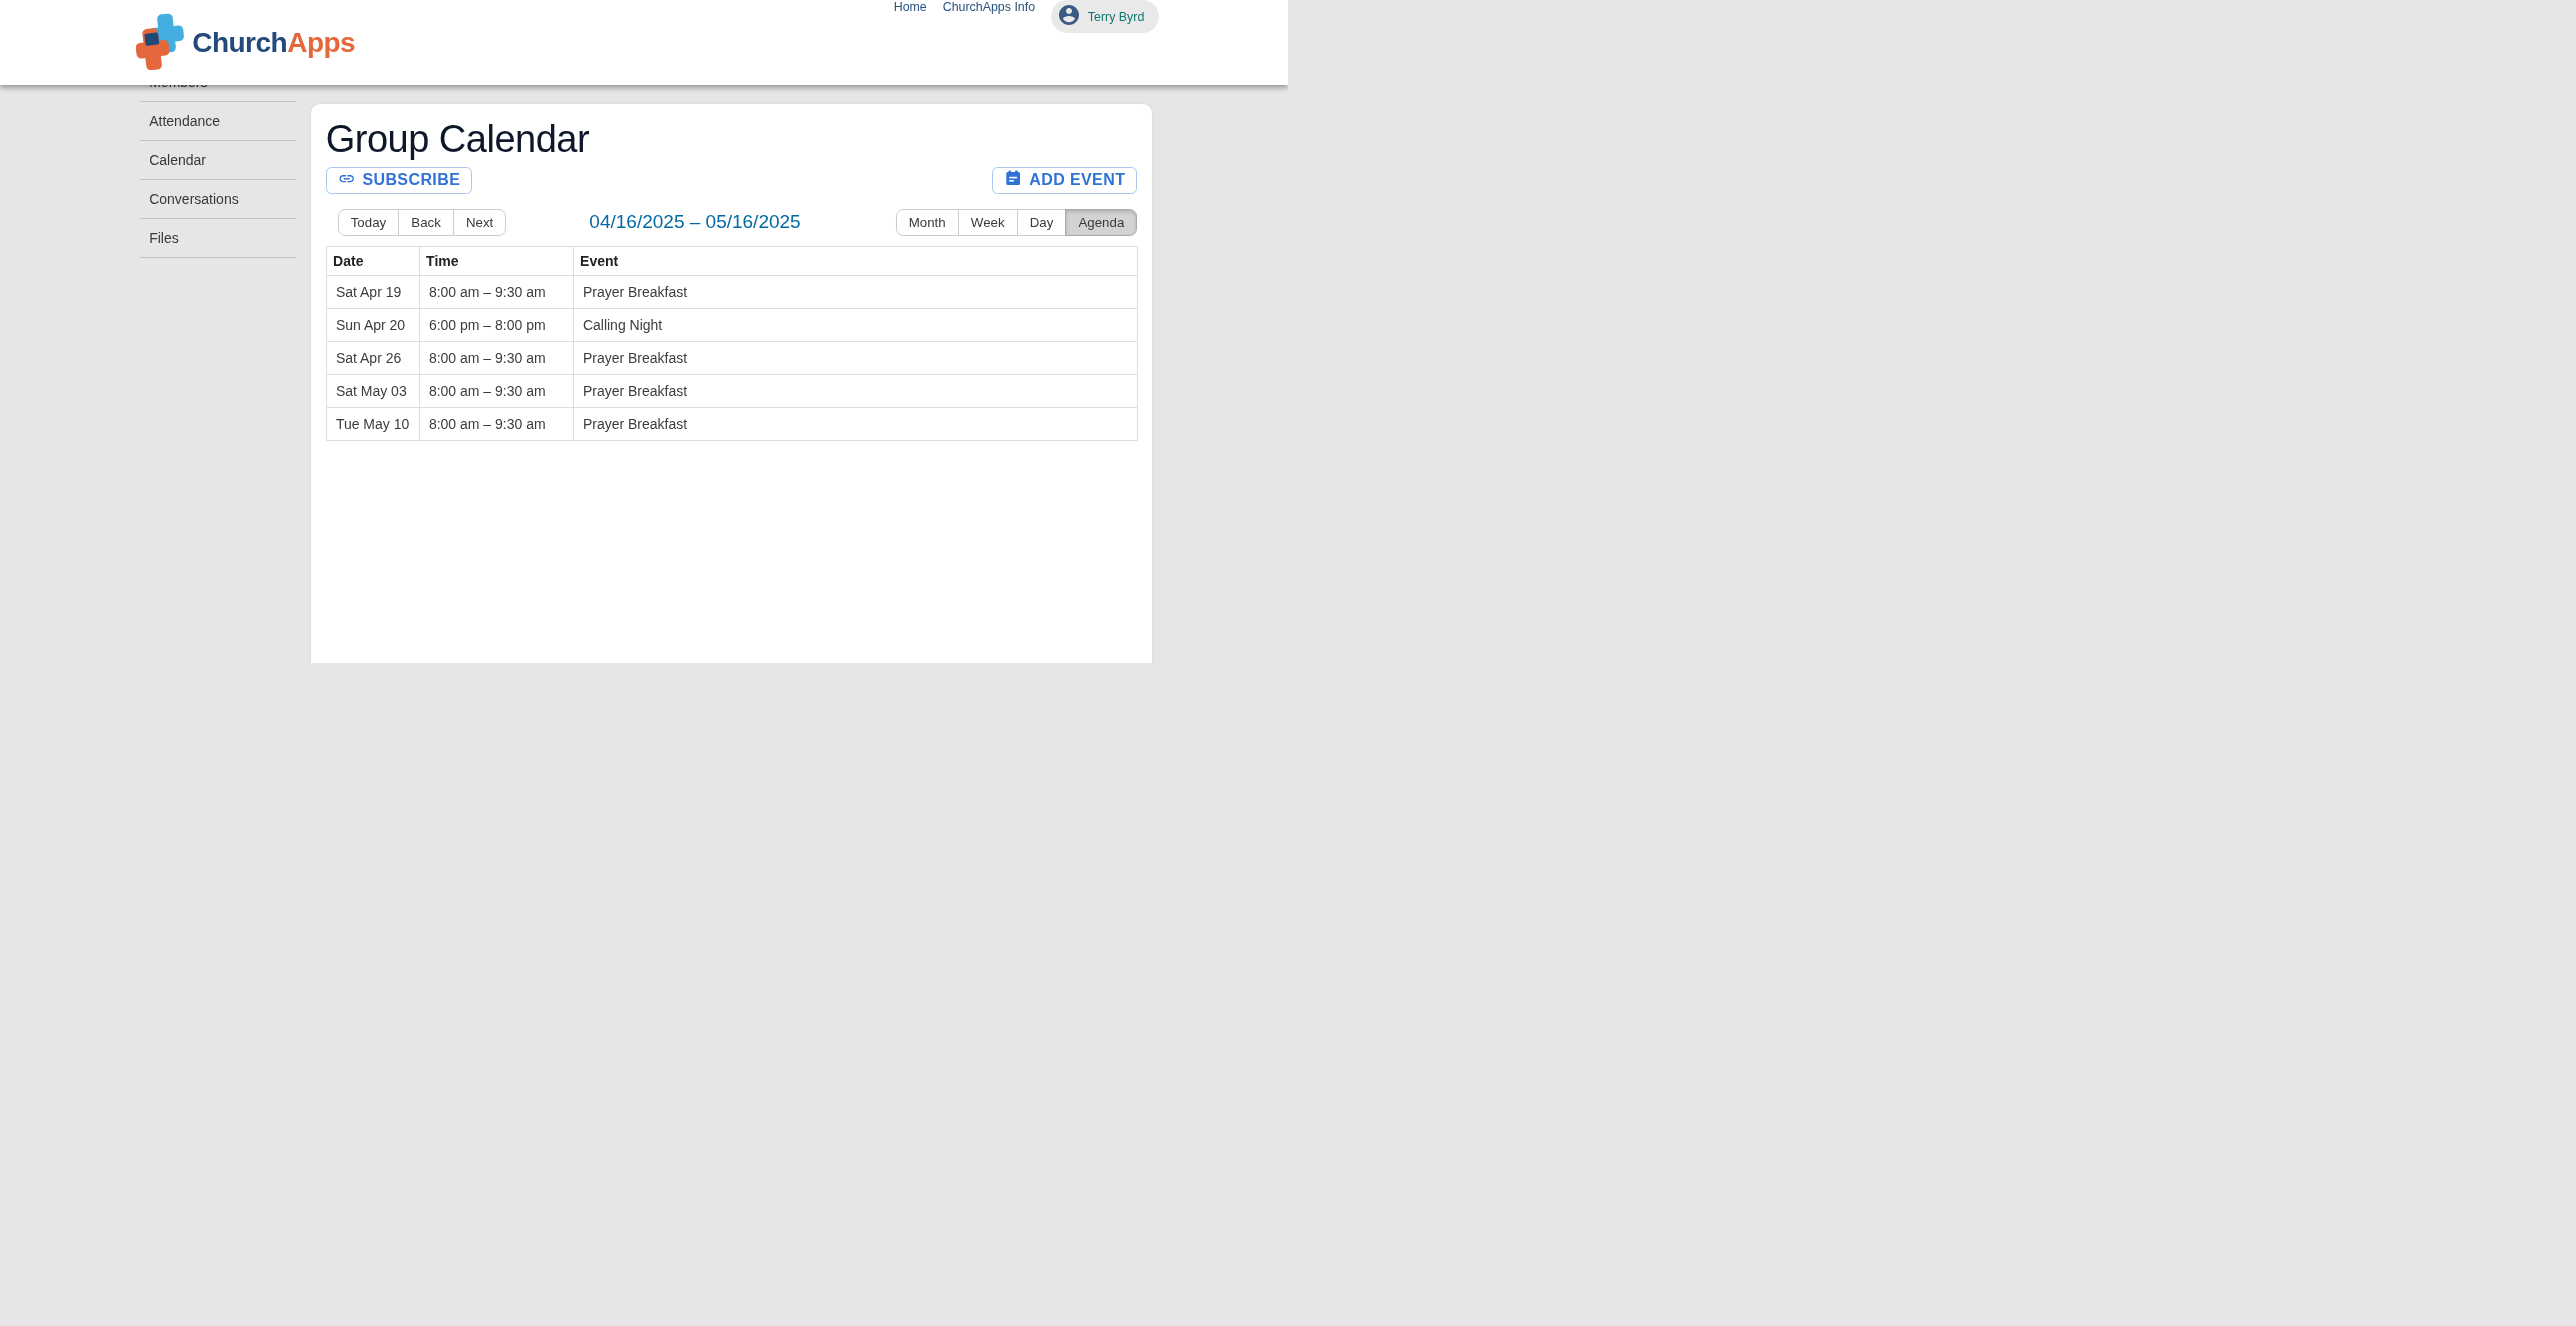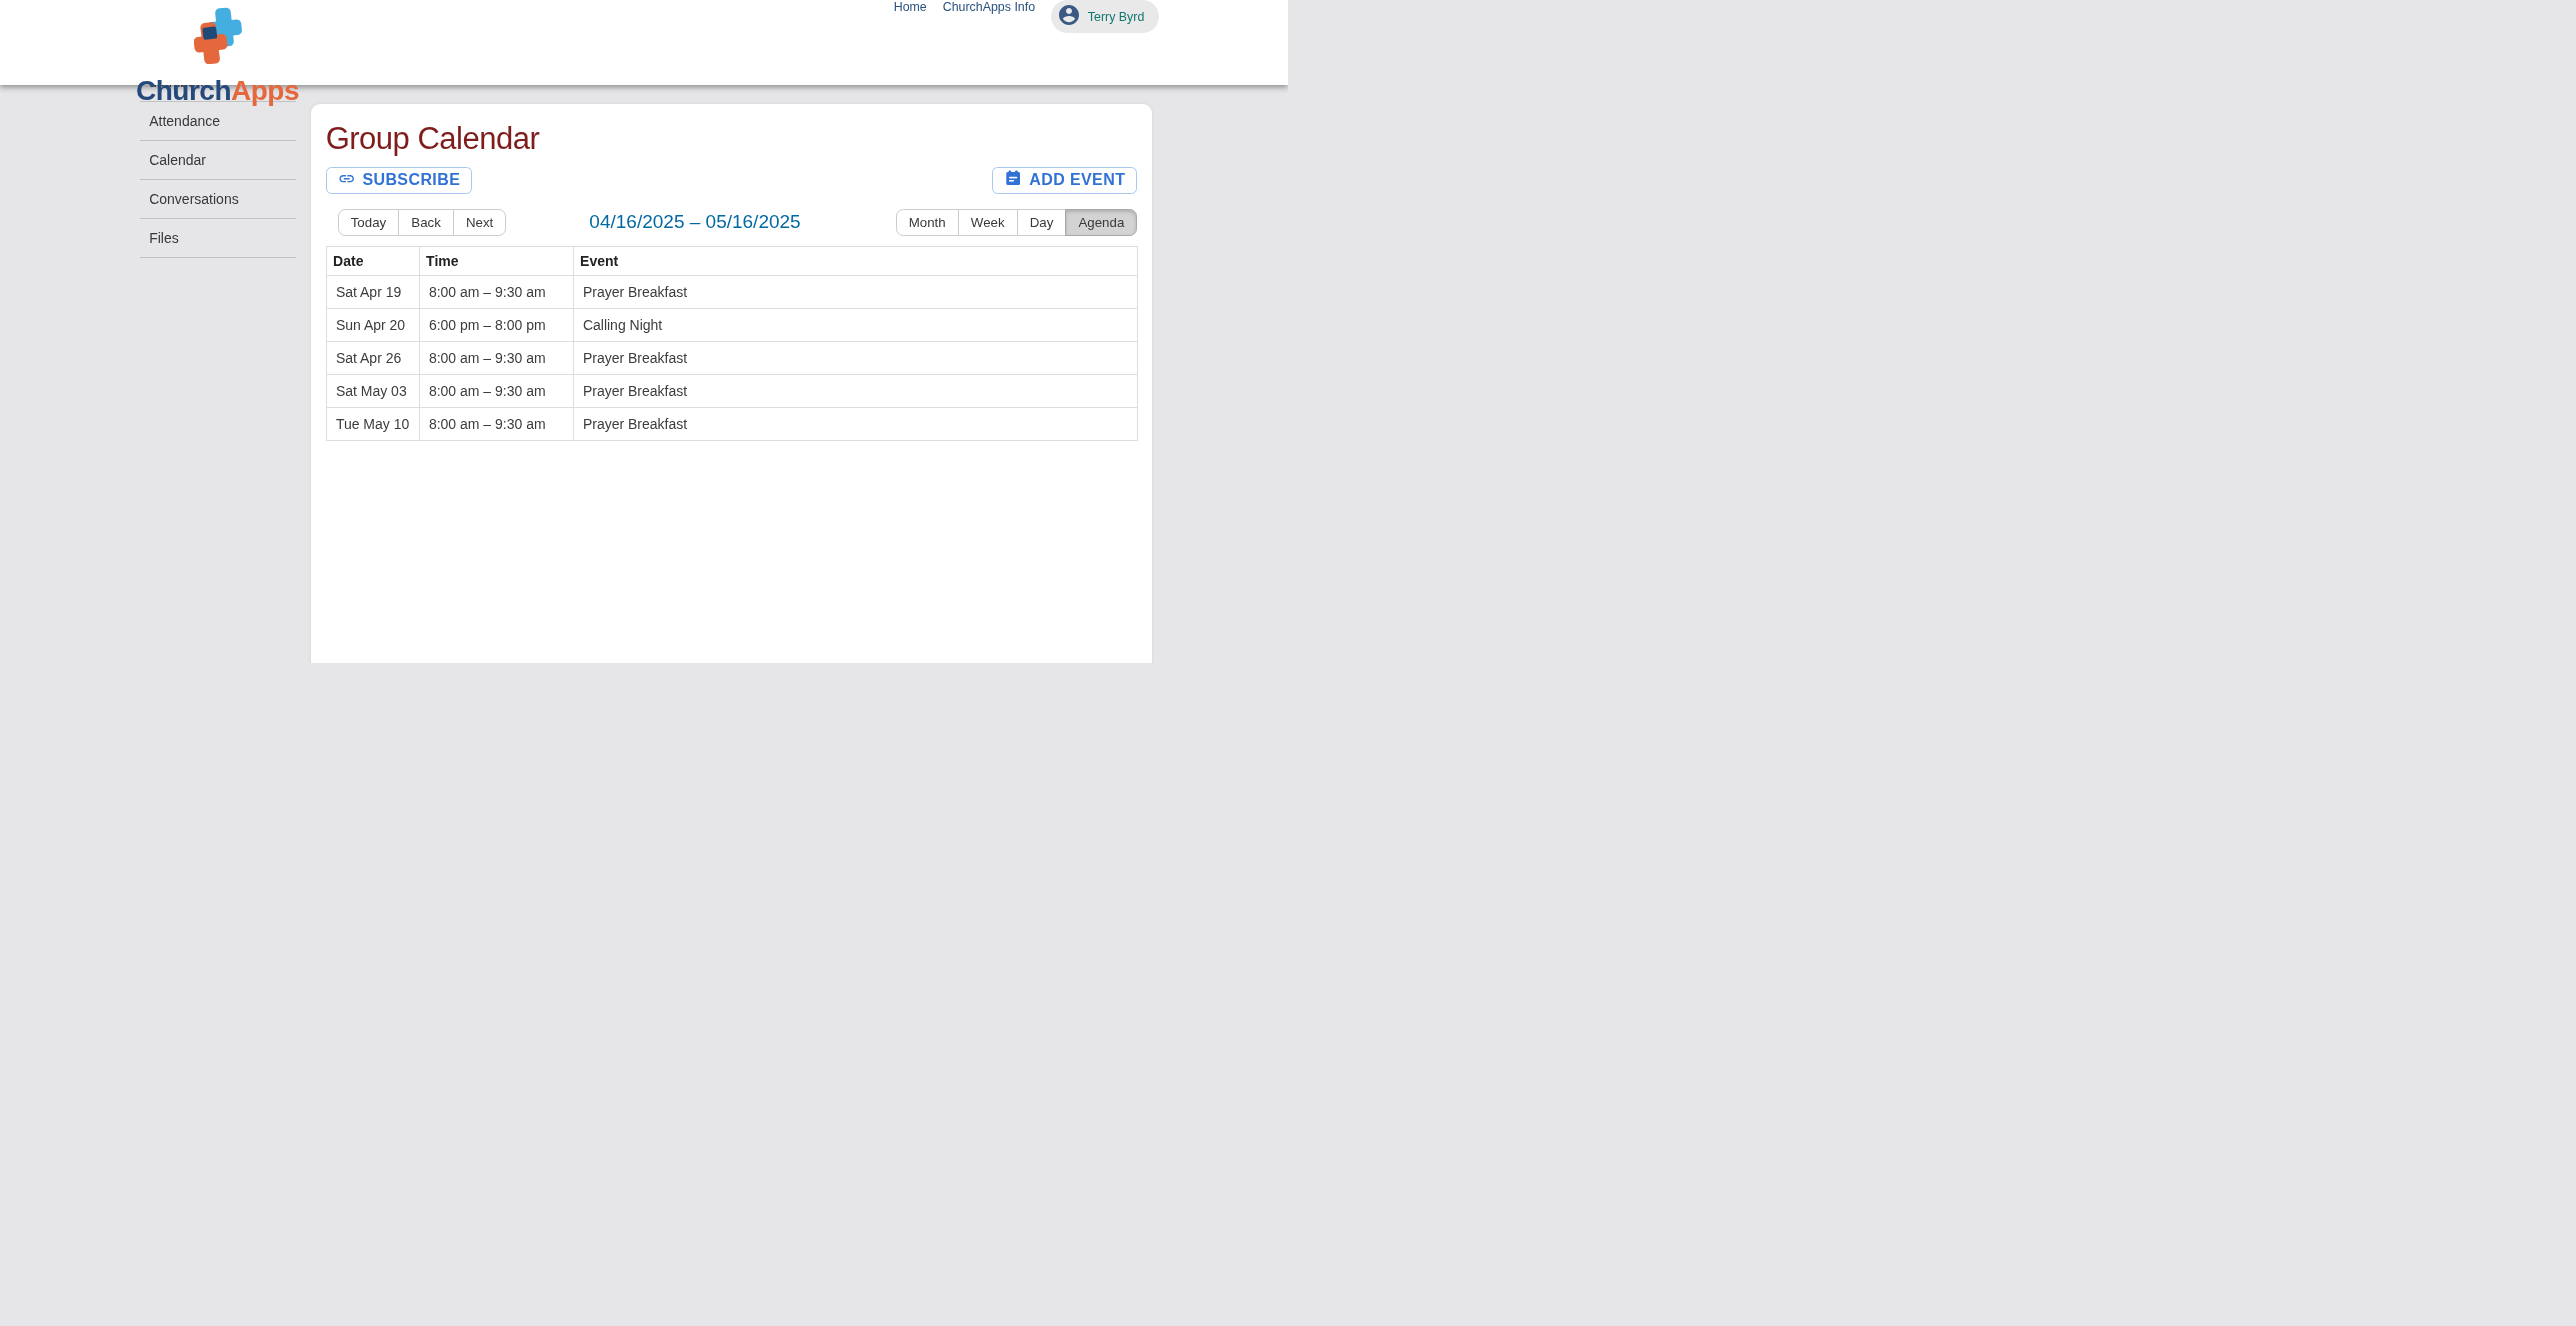--- a/index.html
+++ b/index.html
@@ -1,39 +1,39 @@
 <!DOCTYPE html>
 <html style="font-size:14.7px"><head>
 <meta charset="utf-8">
 <style>
   html,body{margin:0;padding:0;background:#e6e6e9;font-family:"Liberation Sans",sans-serif;}
   .stage{position:relative;width:1288px;height:663px;overflow:hidden;background:#e6e6e9;}
 
   
   .app-header{position:absolute;top:0;left:0;right:0;height:85px;background:#ffffff;z-index:10;
     box-shadow:0 1.8px 3.7px -0.9px rgba(0,0,0,.2),0 3.7px 4.6px 0 rgba(0,0,0,.14),0 0.9px 9.2px 0 rgba(0,0,0,.12);}
-  .logo{position:absolute;left:136px;top:7.3px;height:71px;display:flex;align-items:center;gap:8.2px;cursor:pointer;flex-direction:column;}
+  .logo{position:absolute;left:136px;top:7.3px;height:71px;display:flex;align-items:center;gap:8.2px;cursor:pointer;}
   .logo-text{font-size:28px;font-weight:bold;letter-spacing:-0.5px;}
   .logo-text .t1{color:#24497b;}
   .logo-text .t2{color:#e4683c;}
   .top-nav{position:absolute;right:129px;top:0;height:85px;display:flex;align-items:flex-start;gap:16px;}
   .nav-link{color:#29527e;font-size:12.4px;cursor:pointer;white-space:nowrap;}
   .user-pill{display:flex;align-items:center;gap:7.3px;background:#e9e9e9;border-radius:16.5px;height:33px;padding:0 14.7px 0 5.5px;cursor:pointer;}
   .user-pill .name{font-size:12.4px;color:#0f766e;}
 
   
   .sidebar{position:absolute;left:140px;top:63px;width:156px;z-index:1;}
   .side-item{height:38px;display:flex;align-items:center;padding-left:9.2px;font-size:14px;color:#383838;
     border-bottom:0.9px solid #c2c2c5;cursor:pointer;}
 
   
   .card{position:absolute;left:311px;top:104px;width:841px;height:605px;background:#fff;border-radius:9.2px;
     box-shadow:0 0.9px 3.7px rgba(0,0,0,.08);box-sizing:border-box;z-index:2;}
-  .page-title{position:absolute;left:14.7px;top:13px;margin:0;font-size:31px;line-height:44px;font-weight:400;
-    letter-spacing:-0.5px;color:#7f1d1d;}
+  .page-title{position:absolute;left:14.7px;top:13px;margin:0;font-size:38px;line-height:44px;font-weight:400;
+    letter-spacing:-0.5px;color:#0f172a;}
 
   .actions{position:absolute;left:14.7px;right:14.7px;top:63px;display:flex;justify-content:space-between;align-items:center;}
   .btn-outline{height:26.6px;display:inline-flex;align-items:center;gap:7.3px;padding:0 11px;border:0.9px solid #a8c7ef;
     border-radius:5.5px;color:#3172d6;font-size:16px;font-weight:bold;letter-spacing:0.4px;background:#fff;cursor:pointer;}
 
   .toolbar{position:absolute;left:14.7px;right:14.7px;top:105px;display:flex;align-items:center;}
   .btn-group{display:flex;}
   .tb-btn{height:26.6px;box-sizing:border-box;padding:0 12px;background:#fff;border:0.9px solid #ccc;margin-left:-0.9px;
     font-size:13.3px;color:#373a3c;display:flex;align-items:center;cursor:pointer;position:relative;}
   .btn-group .tb-btn:first-child{border-radius:7.3px 0 0 7.3px;margin-left:12px;}

